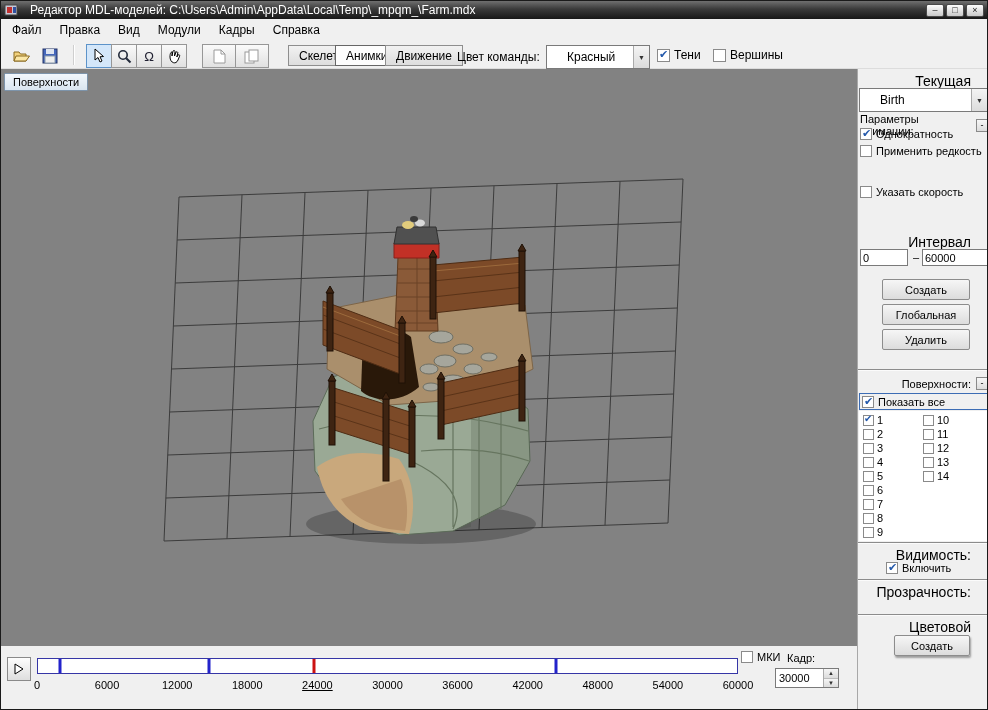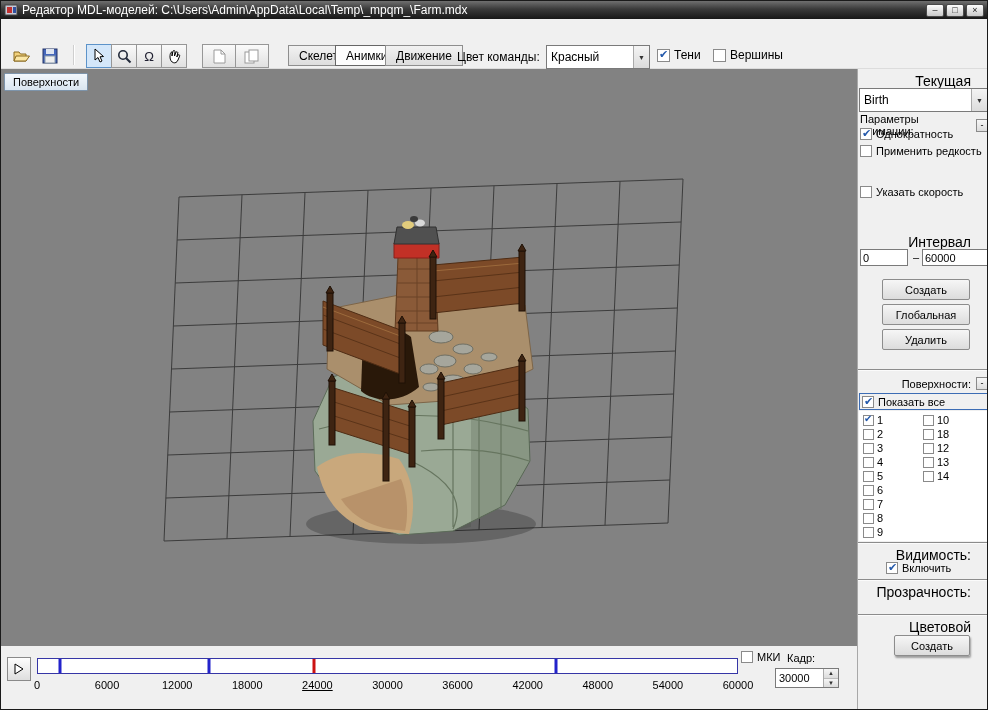--- a/index.html
+++ b/index.html
@@ -1,39 +1,39 @@
 <!DOCTYPE html>
 <html lang="ru"><head>
 <meta charset="utf-8">
 <style>
   *{margin:0;padding:0;box-sizing:border-box}
   body{font-family:"Liberation Sans","DejaVu Sans",sans-serif;font-size:12px;color:#000;background:#888}
   .window{position:relative;width:988px;height:710px;background:#f0f0f0;overflow:hidden;border:1px solid #1a1a1a}
   
-  .titlebar{position:absolute;top:0;left:0;right:0;height:18px;background:linear-gradient(#6f6f6f,#3a3a3a 45%,#181818);display:flex;align-items:center;gap:4px;padding:0 3px;color:#fff}
+  .titlebar{position:absolute;top:0;left:0;right:0;height:18px;background:linear-gradient(#6f6f6f,#3a3a3a 45%,#181818);display:flex;align-items:center;gap:12px;padding:0 3px;color:#fff}
   .title-text{flex:1;font-size:12px;white-space:nowrap;overflow:hidden}
   .win-controls{display:flex;gap:2px}
   .win-btn{width:18px;height:13px;background:linear-gradient(#fdfdfd,#c9c9c9);border:1px solid #4a4a4a;border-radius:2px;color:#222;font-size:9px;line-height:10px;text-align:center;cursor:default}
   
   .menubar{position:absolute;top:18px;left:0;right:0;height:22px;background:#f0f0f0;display:flex;align-items:center;padding-left:2px}
   .menu-item{padding:3px 9px;cursor:default}
   
   .toolbar{position:absolute;top:40px;left:0;right:0;height:28px;background:#f0f0f0;border-bottom:1px solid #dcdcdc}
   .toolbar>*{position:absolute}
   .tbtn{top:3px;width:26px;height:23px;background:transparent;border:1px solid transparent;display:flex;align-items:center;justify-content:center}
   .tsep{top:4px;width:1px;height:20px;background:#cfcfcf;box-shadow:1px 0 0 #fff}
   .tool-group{top:3px;display:flex}
   .tool{width:26px;height:24px;background:linear-gradient(#fafafa,#e1e1e1);border:1px solid #979797;margin-left:-1px;display:flex;align-items:center;justify-content:center;padding:0}
   .tool.wide{width:34px}
   .tool.selected{background:#d4e7fa;border-color:#5d93c9}
   .rotate-glyph{font-size:13px;color:#223;line-height:1}
   .mode-tab{top:4px;height:21px;padding:0 10px;font-size:12px;font-family:inherit;background:linear-gradient(#f2f2f2,#dddddd);border:1px solid #8e8e8e;cursor:default}
   .mode-tab.active{background:#fdfdfd;border-color:#666}
   .tb-label{top:9px;font-size:12px}
-  .combo{display:flex;align-items:center;background:#fff;border:1px solid #7a7a7a;height:24px;padding-left:4px;overflow:hidden}
+  .combo{display:flex;align-items:center;background:#fff;border:1px solid #7a7a7a;height:24px;padding-left:20px;overflow:hidden}
   .toolbar .combo{top:4px}
   .combo-text{flex:1;font-size:12px;white-space:nowrap}
   .combo-arrow{width:16px;height:100%;display:flex;align-items:center;justify-content:center;font-size:7px;color:#333;background:linear-gradient(#f4f4f4,#dcdcdc);border-left:1px solid #aaa;flex:none}
   
   .check{display:flex;align-items:center;gap:4px;font-size:12px;cursor:default;white-space:nowrap}
   .toolbar .check{top:7px}
   .cb{width:13px;height:13px;background:#fff;border:1px solid #8a8a8a;position:relative;flex:none}
   .cb.on::after{content:"✔";position:absolute;left:1px;top:-2px;font-size:11px;color:#2459ab}
   
   .viewport{position:absolute;top:68px;left:0;width:856px;height:577px;background:#828282;overflow:hidden}
@@ -90,20 +90,28 @@
       <rect x="9" y="4" width="3" height="6" fill="#3050a0"></rect>
     </svg>
     <span class="title-text">Редактор MDL-моделей: C:\Users\Admin\AppData\Local\Temp\_mpqm_\Farm.mdx</span>
     <span class="win-controls">
       <span class="win-btn">–</span>
       <span class="win-btn">□</span>
       <span class="win-btn">×</span>
     </span>
   </div>
 
+  <div class="menubar">
+    <span class="menu-item">Файл</span>
+    <span class="menu-item">Правка</span>
+    <span class="menu-item">Вид</span>
+    <span class="menu-item">Модули</span>
+    <span class="menu-item">Кадры</span>
+    <span class="menu-item">Справка</span>
+  </div>
 
   <div class="toolbar">
     <button class="tbtn" style="left:8px">
       <svg width="18" height="14" viewBox="0 0 18 14">
         <path d="M1,3 L6,3 L7.5,5 L13,5 L13,12 L1,12 Z" fill="#f2d27e" stroke="#8a6a20"></path>
         <path d="M3,7 L16.5,7 L13,12 L1,12 Z" fill="#fbe7a6" stroke="#8a6a20"></path>
       </svg>
     </button>
     <button class="tbtn" style="left:36px">
       <svg width="16" height="16" viewBox="0 0 16 16">
@@ -335,21 +343,21 @@
             <span>9</span>
           </label>
       </div>
       <div class="surf-col" style="left:64px">
         <label class="surf-row">
             <span class="cb"></span>
             <span>10</span>
           </label>
         <label class="surf-row">
             <span class="cb"></span>
-            <span>18</span>
+            <span>11</span>
           </label>
         <label class="surf-row">
             <span class="cb"></span>
             <span>12</span>
           </label>
         <label class="surf-row">
             <span class="cb"></span>
             <span>13</span>
           </label>
         <label class="surf-row">

